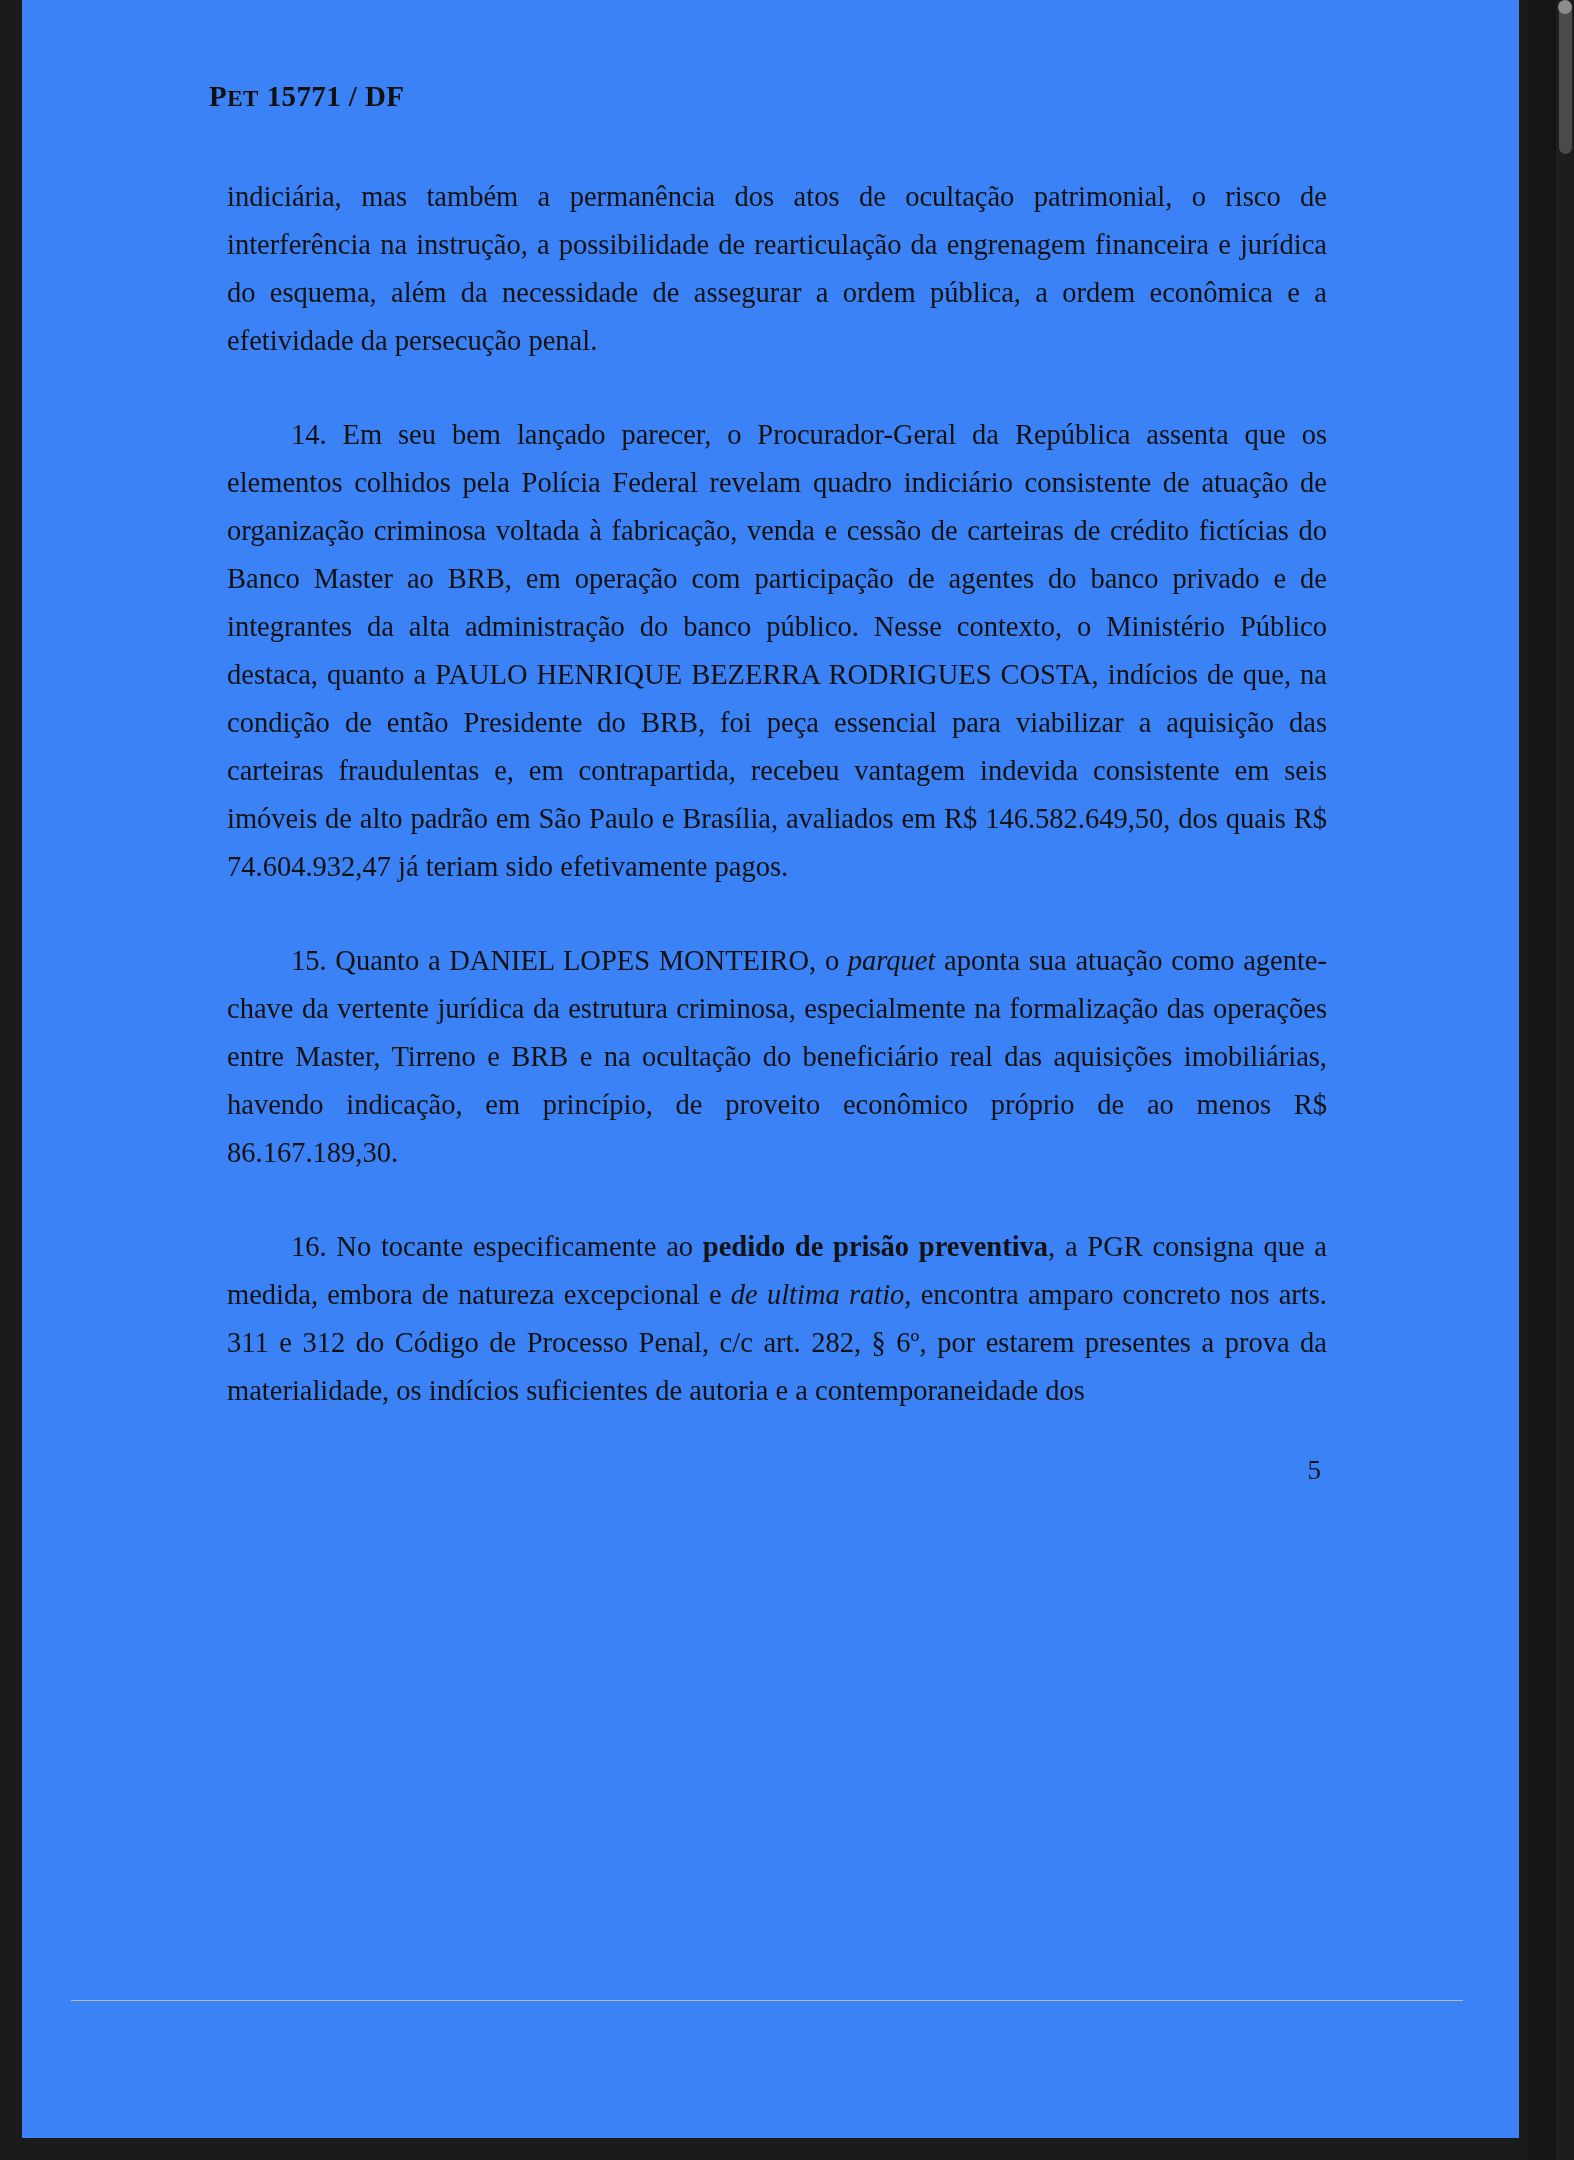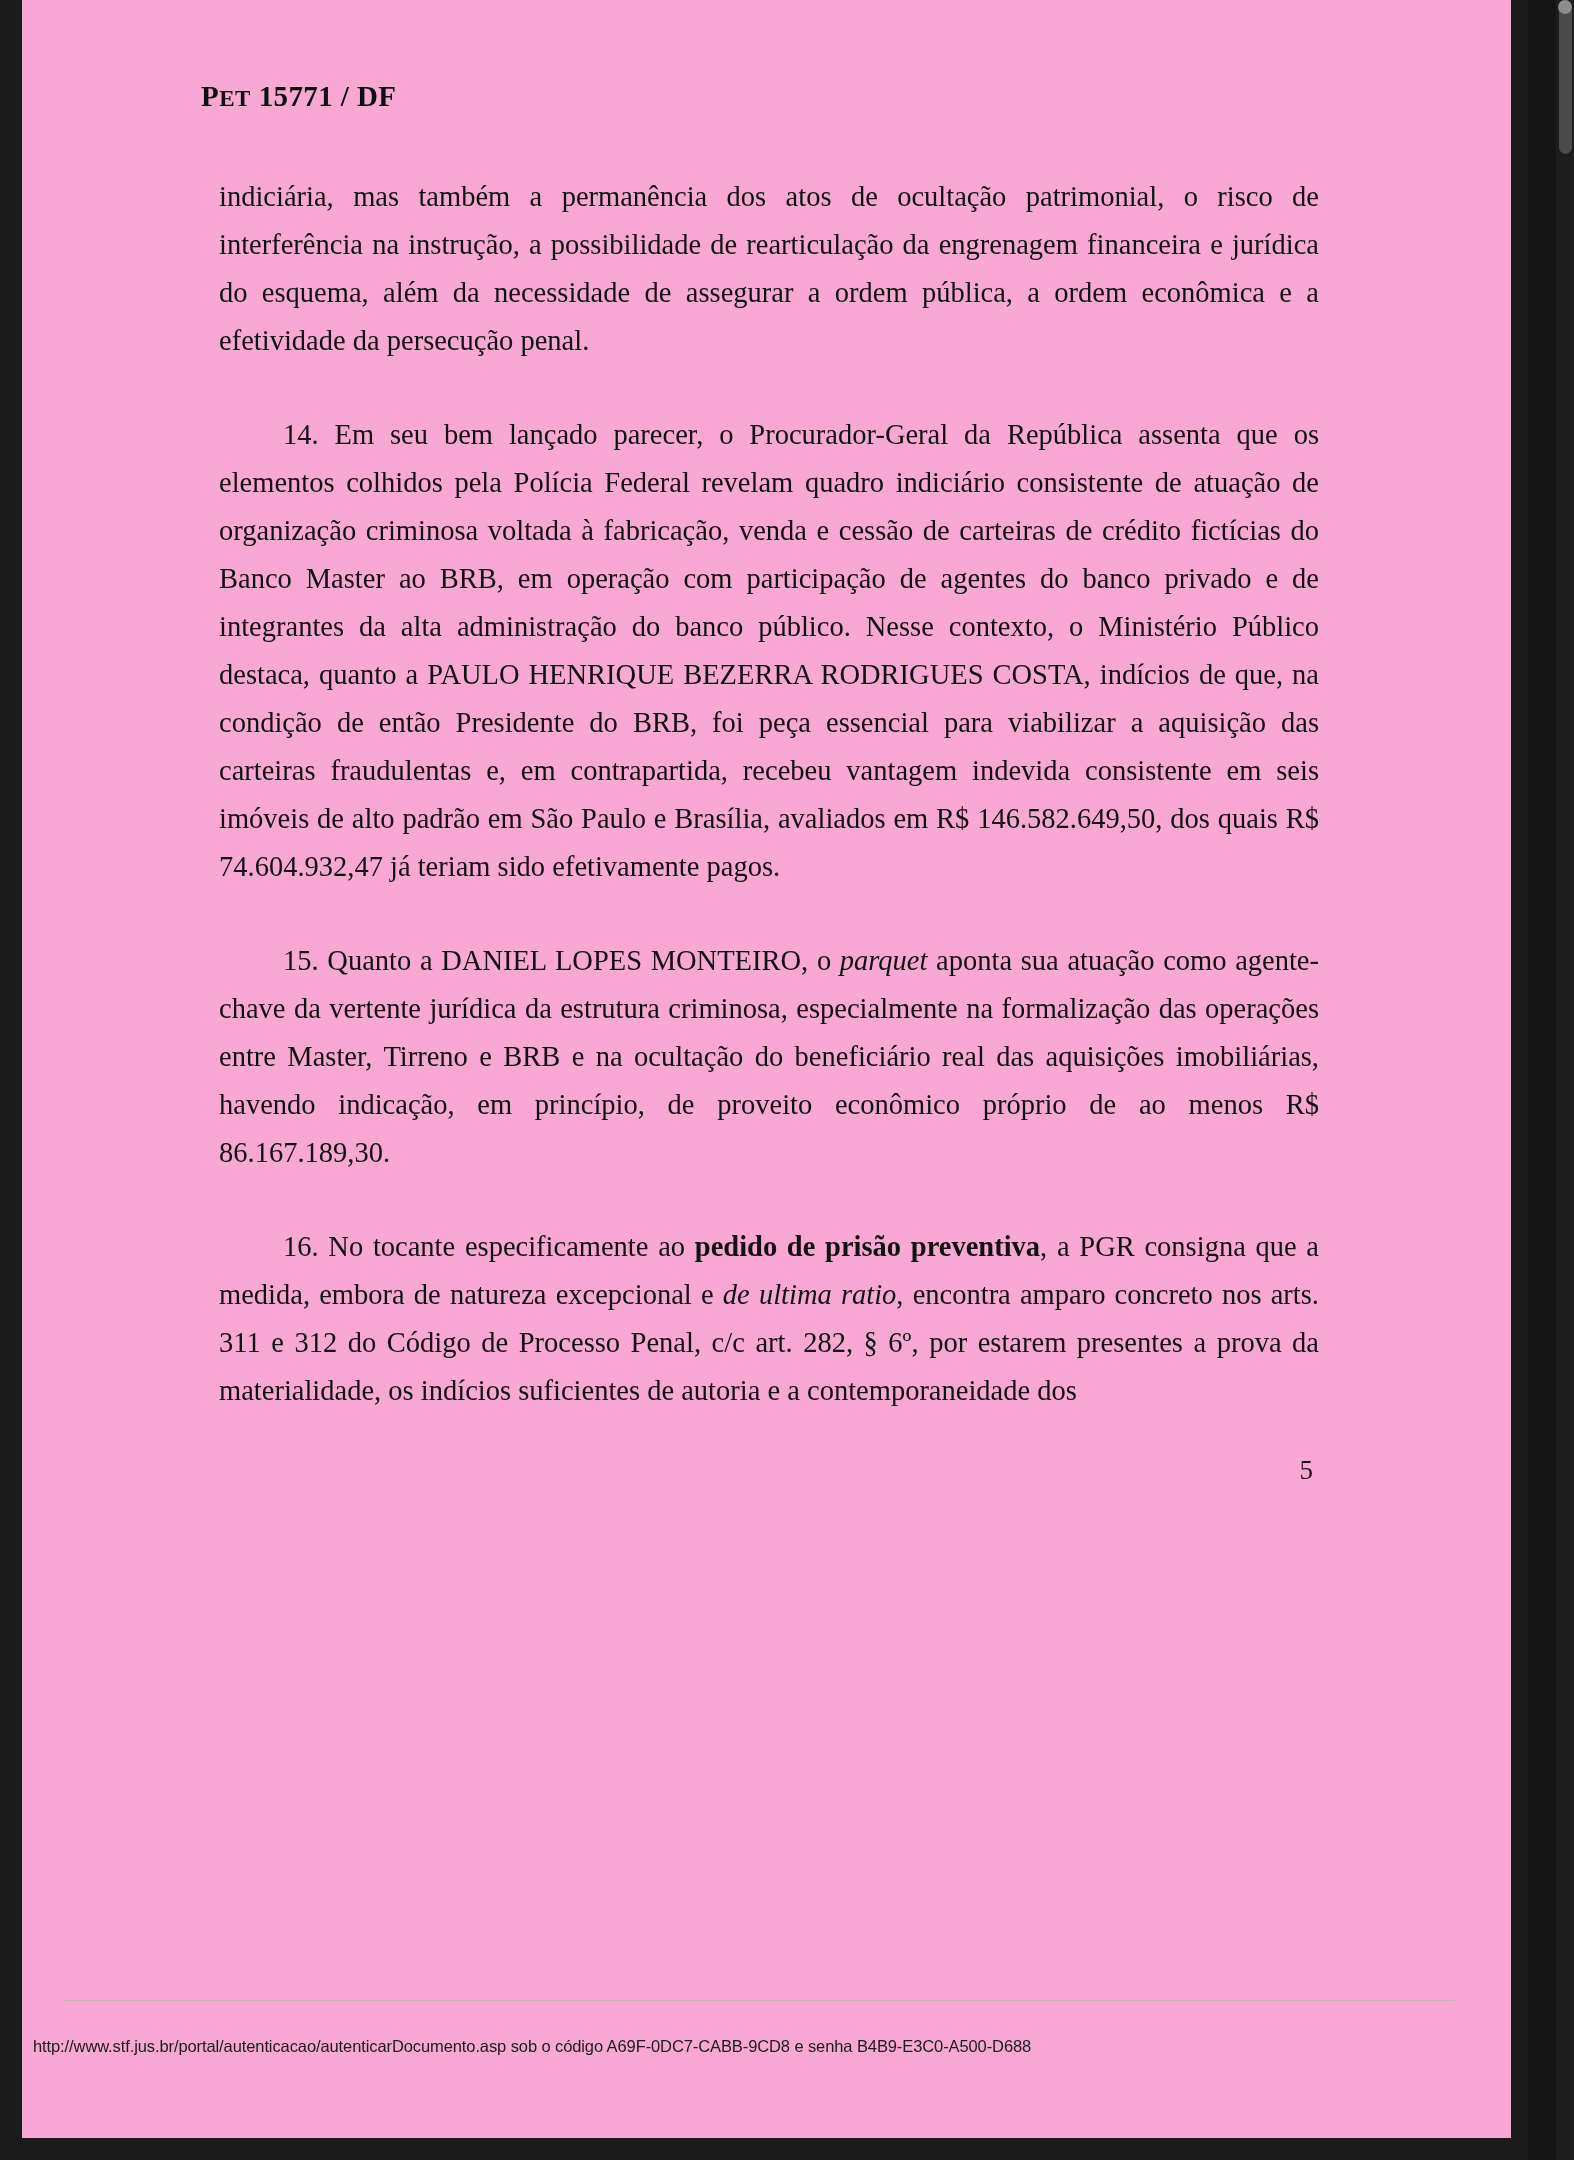--- a/index.html
+++ b/index.html
@@ -19,25 +19,25 @@
     position: relative;
     width: 1574px;
     height: 2160px;
     background: #1b1b1b;
     box-sizing: border-box;
   }
 
   
   .page-sheet {
     position: absolute;
-    left: 5px;
+    left: 13px;
     top: 0px;
     width: 1506px;
     height: 2138px;
-    background: #f9a8d4;
+    background: #3b82f6;
     box-sizing: border-box;
     overflow: hidden;
   }
 
   
   .right-gutter {
     position: absolute;
     right: 0;
     top: 0;
     width: 46px;
@@ -184,21 +184,20 @@
 
       </div>
 
       <div class="page-number">5</div>
 
     </div>
 
     <div class="footer-rule"></div>
 
     <div class="footer">
-      <div class="line">http://www.stf.jus.br/portal/autenticacao/autenticarDocumento.asp sob o código A69F-0DC7-CABB-9CD8 e senha B4B9-E3C0-A500-D688</div>
     </div>
 
   </div>
 
   <div class="left-gutter"></div>
   <div class="bottom-gutter"></div>
 
   <div class="right-gutter">
     <div class="scrollbar-track">
       <div class="scrollbar-thumb"></div>

